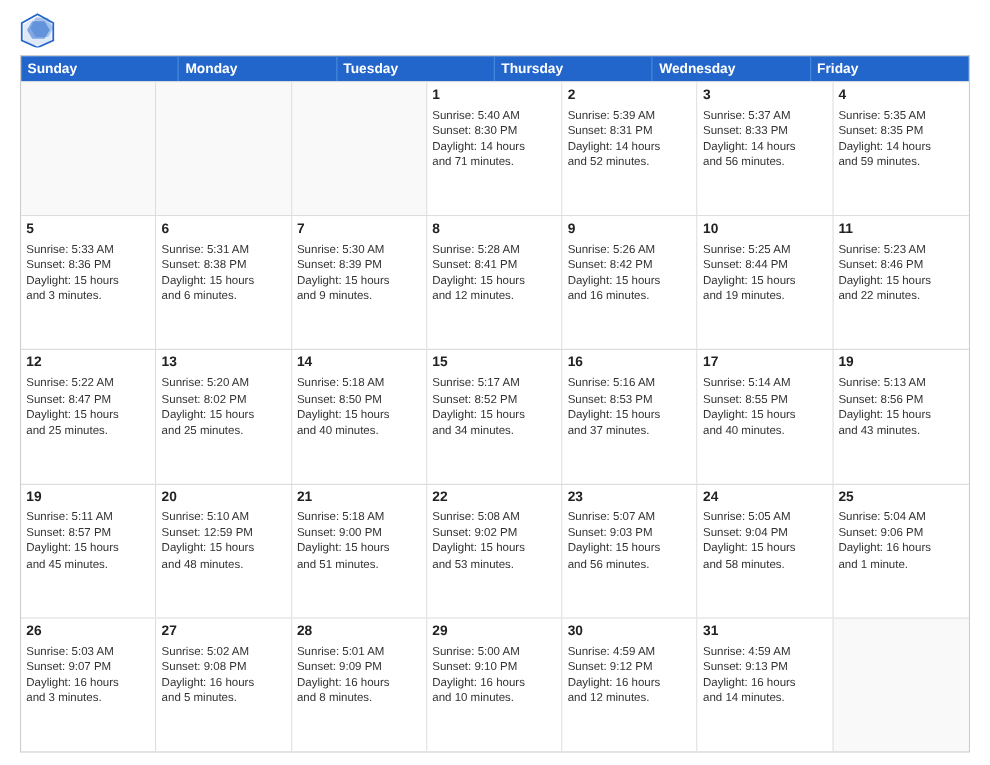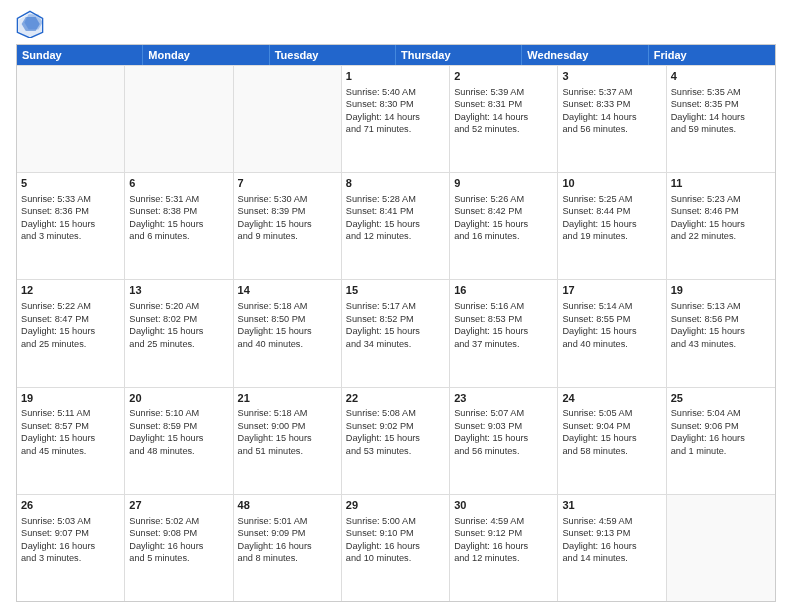--- a/index.html
+++ b/index.html
@@ -281,21 +281,21 @@
           <div class="cal-cell">
             <div class="day-number">19</div>
             <div>Sunrise: 5:11 AM</div>
             <div>Sunset: 8:57 PM</div>
             <div>Daylight: 15 hours</div>
             <div>and 45 minutes.</div>
           </div>
           <div class="cal-cell">
             <div class="day-number">20</div>
             <div>Sunrise: 5:10 AM</div>
-            <div>Sunset: 8:59 PM</div>
+            <div>Sunset: 12:59 PM</div>
             <div>Daylight: 15 hours</div>
             <div>and 48 minutes.</div>
           </div>
           <div class="cal-cell">
             <div class="day-number">21</div>
             <div>Sunrise: 5:18 AM</div>
             <div>Sunset: 9:00 PM</div>
             <div>Daylight: 15 hours</div>
             <div>and 51 minutes.</div>
           </div>
@@ -337,21 +337,21 @@
             <div>and 3 minutes.</div>
           </div>
           <div class="cal-cell">
             <div class="day-number">27</div>
             <div>Sunrise: 5:02 AM</div>
             <div>Sunset: 9:08 PM</div>
             <div>Daylight: 16 hours</div>
             <div>and 5 minutes.</div>
           </div>
           <div class="cal-cell">
-            <div class="day-number">48</div>
+            <div class="day-number">28</div>
             <div>Sunrise: 5:01 AM</div>
             <div>Sunset: 9:09 PM</div>
             <div>Daylight: 16 hours</div>
             <div>and 8 minutes.</div>
           </div>
           <div class="cal-cell">
             <div class="day-number">29</div>
             <div>Sunrise: 5:00 AM</div>
             <div>Sunset: 9:10 PM</div>
             <div>Daylight: 16 hours</div>

